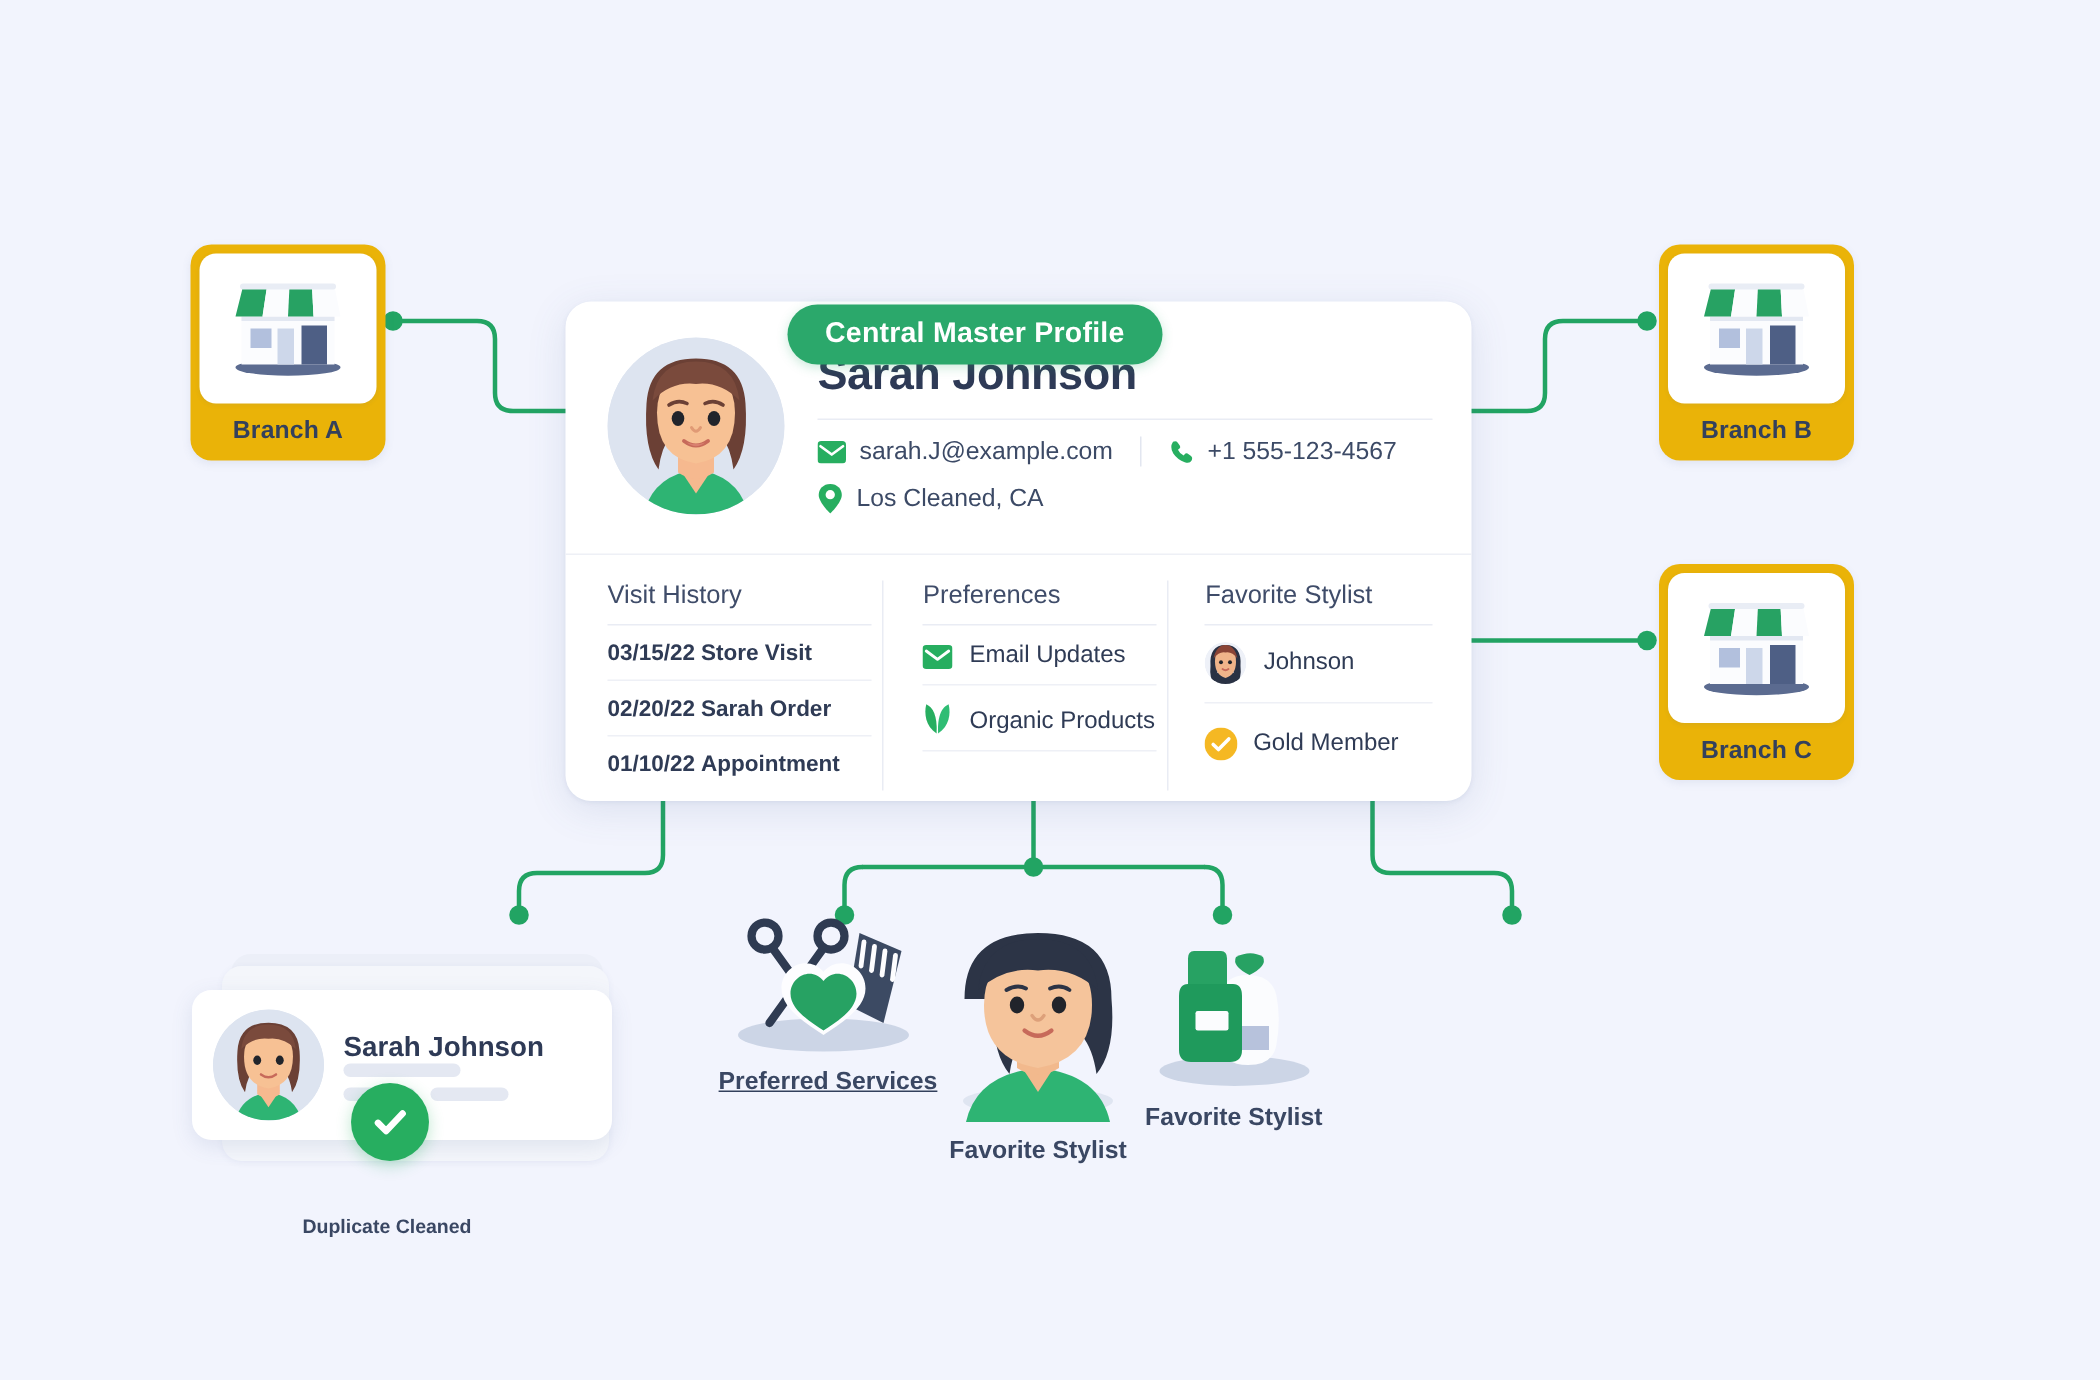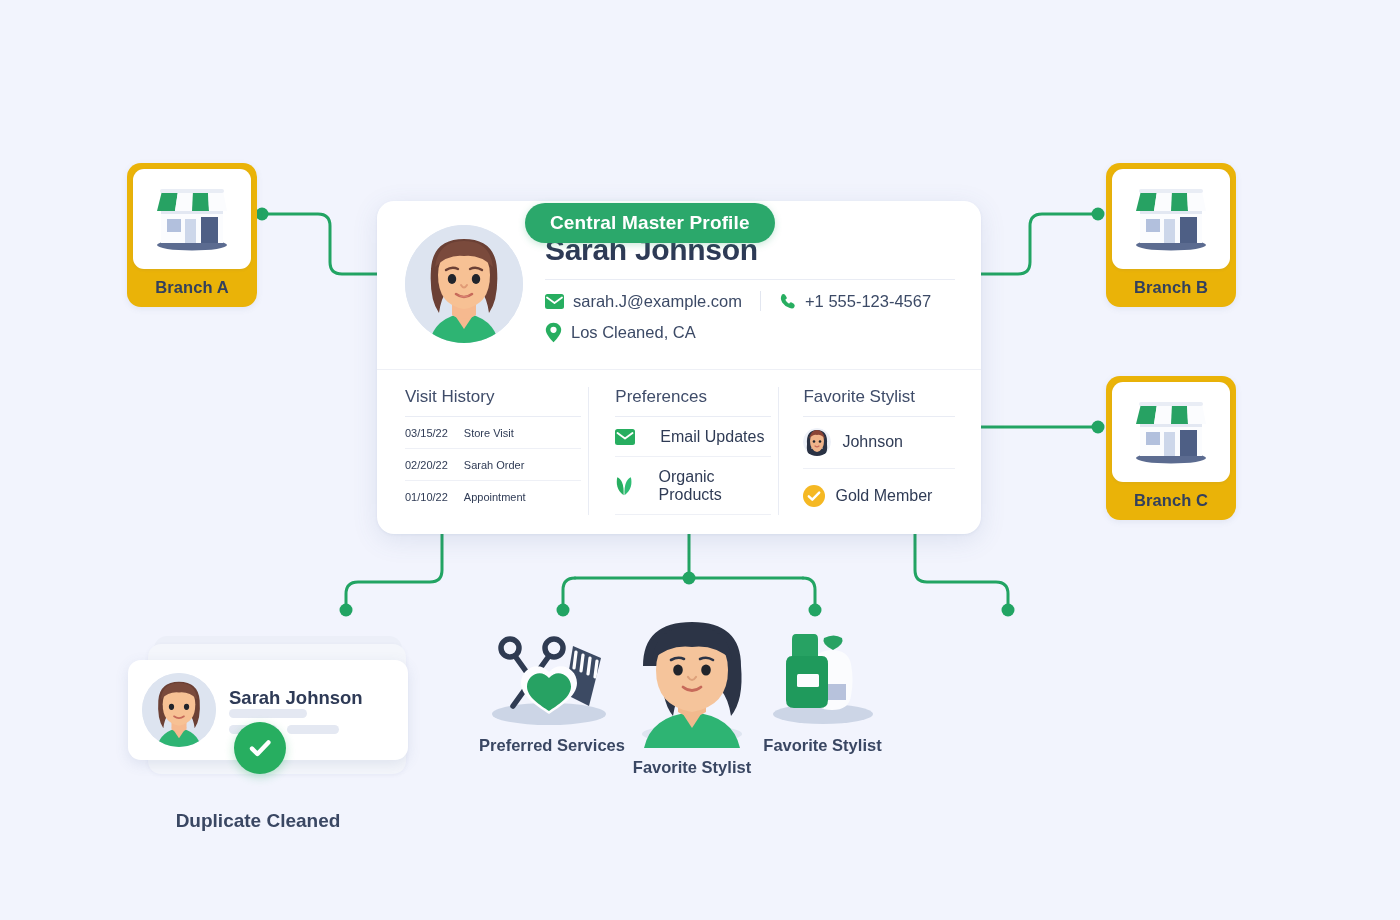--- a/index.html
+++ b/index.html
@@ -82,27 +82,27 @@
   .cdiv { width:1px; height:20px; background:#e2e6f0; margin:0 18px; }
   .cbit.loc { margin-top:11px; }
 
   .pc-cols { display:flex; padding:17px 26px 0 28px; margin-top:26px; border-top:1px solid #eef0f6; }
   .col { padding:0 0 0 0; }
   .col.c1 { width:192px; }
   .col.c2 { width:197px; padding-left:26px; border-left:1px solid #e9ecf4; margin-left:7px; }
   .col.c3 { width:190px; padding-left:24px; border-left:1px solid #e9ecf4; margin-left:7px; }
   .ctitle { font-size:17px; color:#3f4c69; font-weight:400; padding-bottom:9px; border-bottom:1px solid #e9ecf4; }
   .vrow {
-    display:flex; gap:16px; font-size:11px; color:#2f3b55;
-    padding:10px 0 9px; border-bottom:1px solid #eef0f6;
+    display:flex; gap:4px; font-size:15px; color:#2f3b55;
+    padding:10px 0 9px; border-bottom:1px solid #eef0f6;font-weight:bold;
   }
   .vrow:last-child { border-bottom:none; }
   .vdate { font-variant-numeric:tabular-nums; }
   .prow {
-    display:flex; align-items:center; gap:25px; font-size:16px; color:#2f3b55;
+    display:flex; align-items:flex-end; gap:11px; font-size:16px; color:#2f3b55;
     padding:11px 0 10px; border-bottom:1px solid #eef0f6;
   }
   .srow { display:flex; align-items:center; gap:11px; font-size:16px; color:#2f3b55; padding:11px 0 12px; border-bottom:1px solid #eef0f6; }
   .grow { display:flex; align-items:center; gap:10px; font-size:16px; color:#2f3b55; padding:16px 0 0; }
   .mini-ava { width:28px; height:28px; border-radius:50%; overflow:hidden; flex:0 0 auto; }
 
   
   #dup-group { position:absolute; left:128px; top:636px; width:300px; }
   .dcard-back2 {
     position:absolute; left:26px; top:0; width:248px; height:124px;
@@ -133,28 +133,28 @@
   .bar-row { display:flex; gap:10px; margin-top:7px; }
   #dup-check {
     position:absolute; left:234px; top:722px; width:52px; height:52px;
     border-radius:50%; background:#27ae60;
     display:flex; align-items:center; justify-content:center;
     box-shadow:0 3px 10px rgba(39,174,96,.30);
     z-index:5;
   }
   #dup-caption {
     position:absolute; left:128px; top:810px; width:260px; text-align:center;
-    font-size:19px; font-weight:600; color:#3a4763;
+    font-size:13px; font-weight:600; color:#3a4763;
   }
 
   
   .node { position:absolute; text-align:center; }
   .node .art { height:110px; display:flex; align-items:flex-end; justify-content:center; }
   .node .ncap { font-size:16.5px; font-weight:600; color:#3a4763; margin-top:8px; white-space:nowrap; }
-  #node-services { left:452px; top:618px; width:200px; }
+  #node-services { left:452px; top:594px; width:200px;text-decoration:underline; }
   #node-stylist  { left:612px; top:612px; width:160px; }
   #node-favstyl  { left:740px; top:618px; width:165px; }
   #node-treat    { left:910px; top:618px; width:170px; }
 </style>
 </head>
 <body>
 
 <div class="stage">
 
   <svg class="wires" viewBox="0 0 1400 920">

